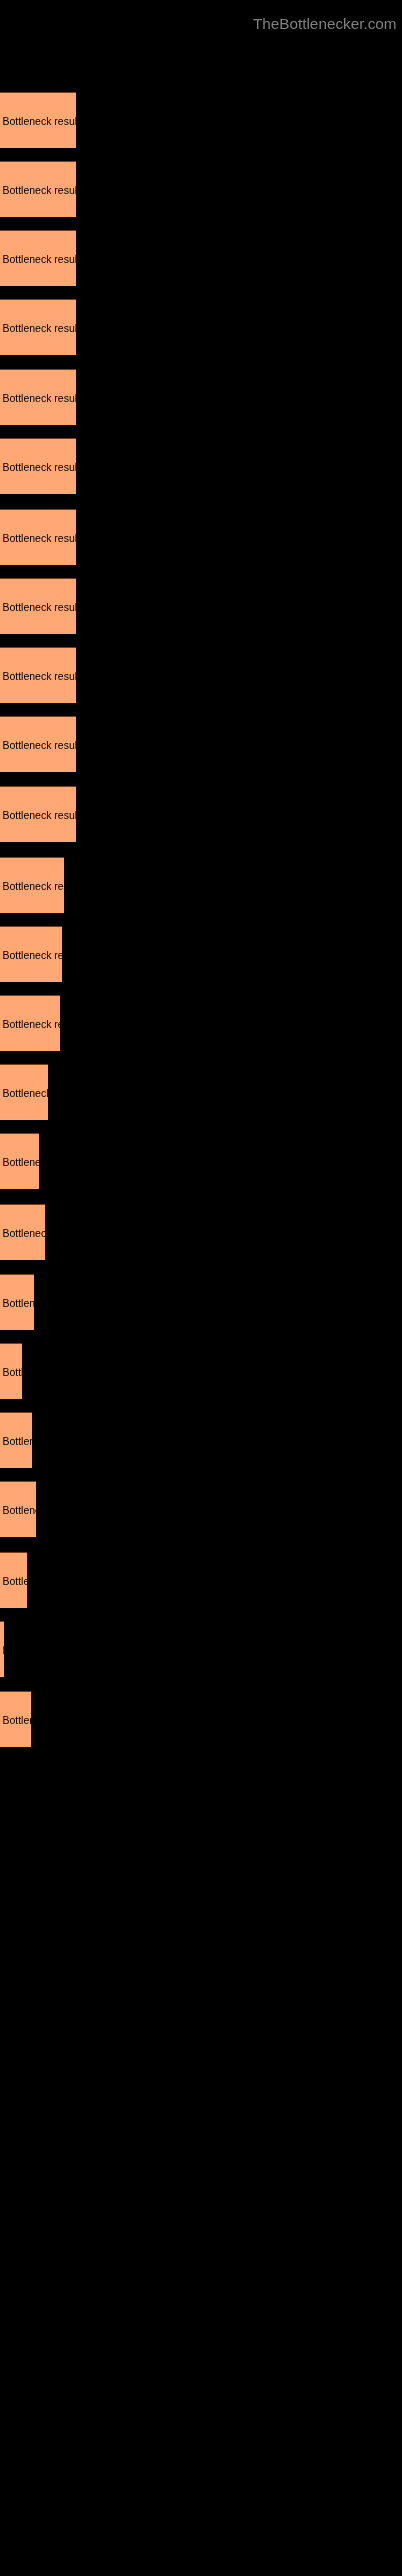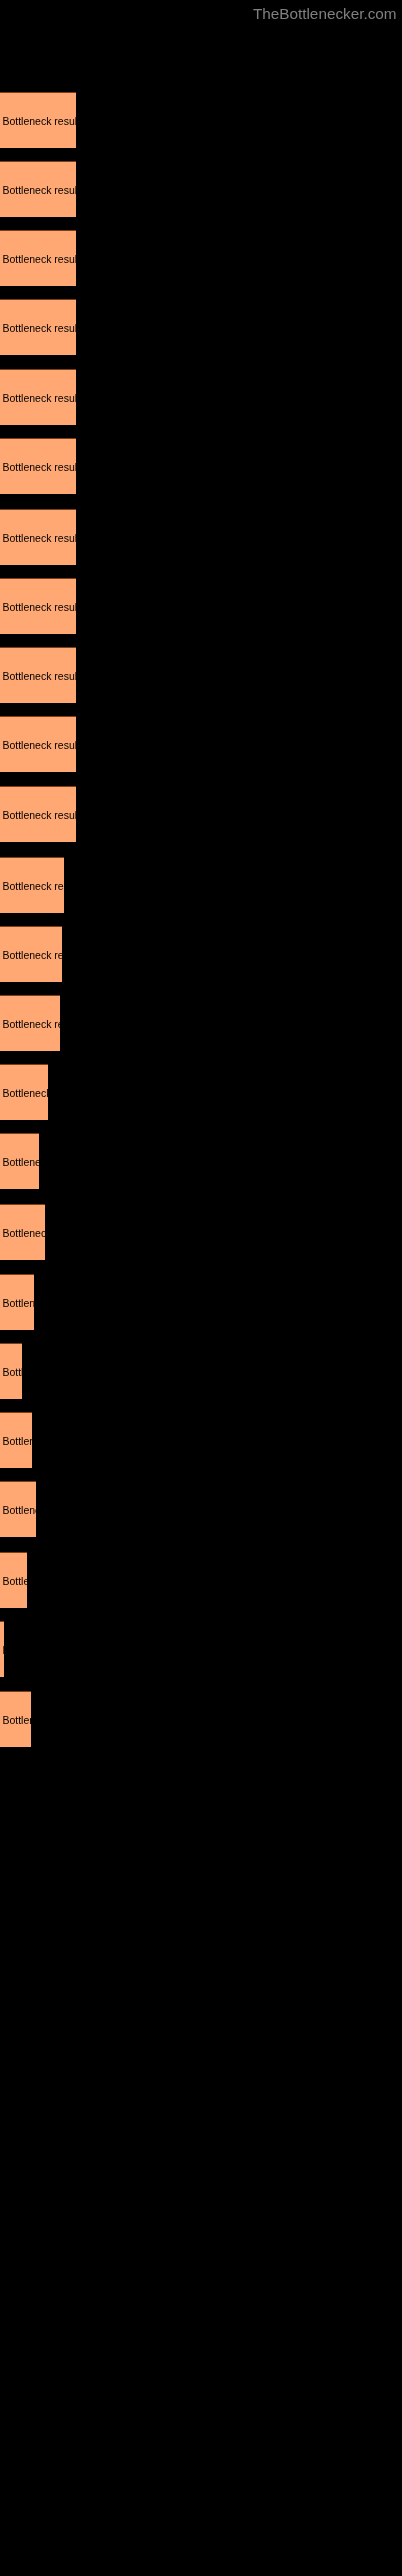--- a/index.html
+++ b/index.html
@@ -12,21 +12,21 @@
     height: 2576px;
     position: relative;
     overflow: hidden;
     font-family: "Liberation Sans", sans-serif;
     -webkit-font-smoothing: antialiased;
   }
 
   .site-title {
     position: absolute;
     right: 6.4px;
-    top: 4px;
+    top: 14px;
     color: #808080;
     font-size: 15.3px;
     font-family: "Liberation Sans", sans-serif;
     letter-spacing: 0px;
     white-space: nowrap;
     line-height: 19.3px;
   }
 
   .chart-area {
     position: absolute;

